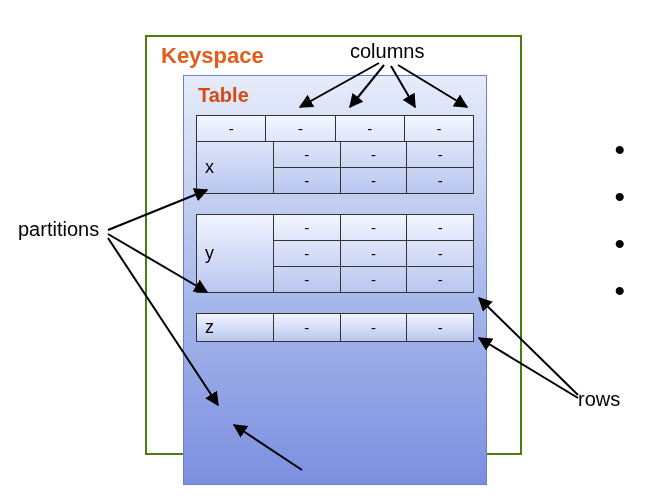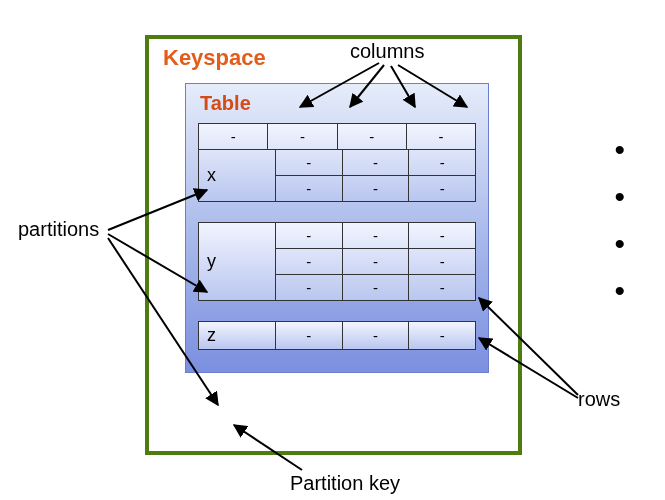--- a/index.html
+++ b/index.html
@@ -15,38 +15,38 @@
     position: relative;
     width: 665px;
     height: 500px;
   }
   .keyspace-box {
     position: absolute;
     left: 145px;
     top: 35px;
     width: 377px;
     height: 420px;
-    border: 4px solid #4d7c0f;
+    border: 2px solid #4d7c0f;
     box-sizing: border-box;
     background: #fff;
   }
   .keyspace-label {
     position: absolute;
     left: 14px;
     top: 6px;
     font-size: 22px;
     font-weight: 600;
     color: #e25c1a;
   }
   .table-box {
     position: absolute;
     left: 36px;
-    top: 44px;
+    top: 38px;
     width: 304px;
-    height: 290px;
+    height: 410px;
     padding: 8px 12px 14px;
     box-sizing: border-box;
     background: linear-gradient(#e6ecfa 0%, #a6b7ea 55%, #7c8fe0 100%);
     border: 1px solid #6a7fcf;
   }
   .table-label {
     font-size: 20px;
     font-weight: 600;
     color: #d44b18;
     margin: 0 0 8px 2px;
@@ -172,21 +172,20 @@
               </div>
             </div>
           </div>
         </div>
     </div>
   </div>
 
   <div class="ann" style="left:350px; top:40px;">columns</div>
   <div class="ann" style="left:18px; top:218px;">partitions</div>
   <div class="ann" style="left:578px; top:388px;text-align:center;">rows</div>
-  <div class="ann" style="left:290px; top:472px;">Partition key</div>
 
   <div class="bullets" id="bullets">
       <div>•</div>
       <div>•</div>
       <div>•</div>
       <div>•</div>
     </div>
 
   <svg class="arrows" xmlns="http://www.w3.org/2000/svg">
     <defs>

